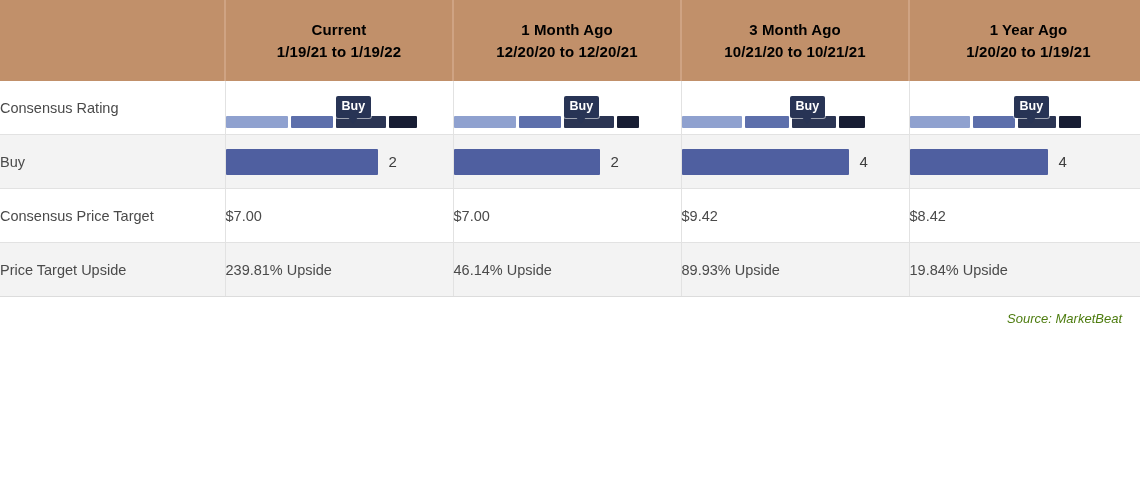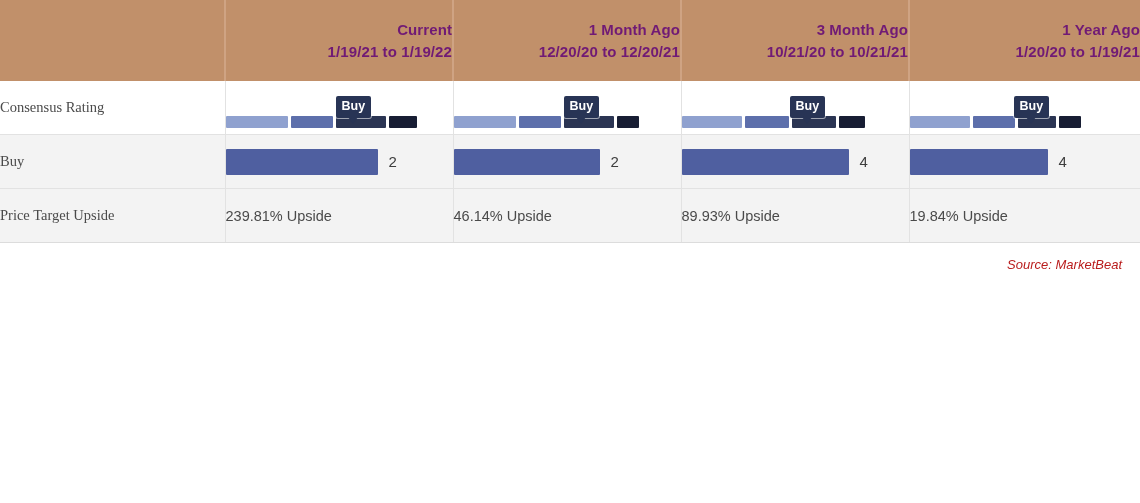--- a/index.html
+++ b/index.html
@@ -25,22 +25,22 @@
   .analyst-table th {
     padding: 0;
     margin: 0;
     vertical-align: middle;
   }
 
   
   .thead-row { height: 81px; }
   .th-cell {
     background: #c1906a;
-    color: #701a75;
-    text-align: right;
+    color: #000000;
+    text-align: center;
     padding: 0 0 0 18px;
     border-right: 2px solid #cfa383;
     font-weight: bold;
     font-size: 15px;
     line-height: 1.45;
     letter-spacing: 0.1px;
   }
   .th-cell:last-child { border-right: none; padding-left: 7px; }
   .th-corner {
     background: #c1906a;
@@ -61,21 +61,20 @@
     color: #4a4a4a;
   }
   .analyst-table tbody td:last-child { border-right: none; }
   .analyst-table tbody tr:last-child td { border-bottom: 1px solid #dcdcdc; }
 
   .row-label {
     padding-left: 20px;
     color: #4a4a4a;
     font-size: 14.5px;
     white-space: nowrap;
-    font-family: Liberation Serif, serif;
   }
   .data-cell {
     padding-left: 20px;
     padding-right: 14px;
   }
 
   
   .rating-wrap {
     position: relative;
     height: 44px;
@@ -143,21 +142,21 @@
   .value-text { font-size: 14.5px; color: #4a4a4a; }
 
   
   .source-line {
     width: 1140px;
     text-align: right;
     padding: 14px 18px 0 0;
     box-sizing: border-box;
     font-size: 13px;
     font-style: italic;
-    color: #b91c1c;
+    color: #4d7c0f;
   }
 </style>
 </head>
 <body>
 
 <table class="analyst-table">
   <colgroup>
     <col style="width:225px">
     <col style="width:228px">
     <col style="width:228px">
@@ -265,20 +264,35 @@
       <td class="data-cell">
         <div class="count-wrap">
           <div class="count-bar" style="width: 138px;"></div>
           <span class="count-num">4</span>
         </div>
       </td>
     </tr>
 
 
 
+    <tr class="row-odd">
+      <td class="row-label">Consensus Price Target</td>
+      <td class="data-cell">
+        <span class="value-text">$7.00</span>
+      </td>
+      <td class="data-cell">
+        <span class="value-text">$7.00</span>
+      </td>
+      <td class="data-cell">
+        <span class="value-text">$9.42</span>
+      </td>
+      <td class="data-cell">
+        <span class="value-text">$8.42</span>
+      </td>
+    </tr>
 
     <tr class="row-even">
       <td class="row-label">Price Target Upside</td>
       <td class="data-cell">
         <span class="value-text">239.81% Upside</span>
       </td>
       <td class="data-cell">
         <span class="value-text">46.14% Upside</span>
       </td>
       <td class="data-cell">

